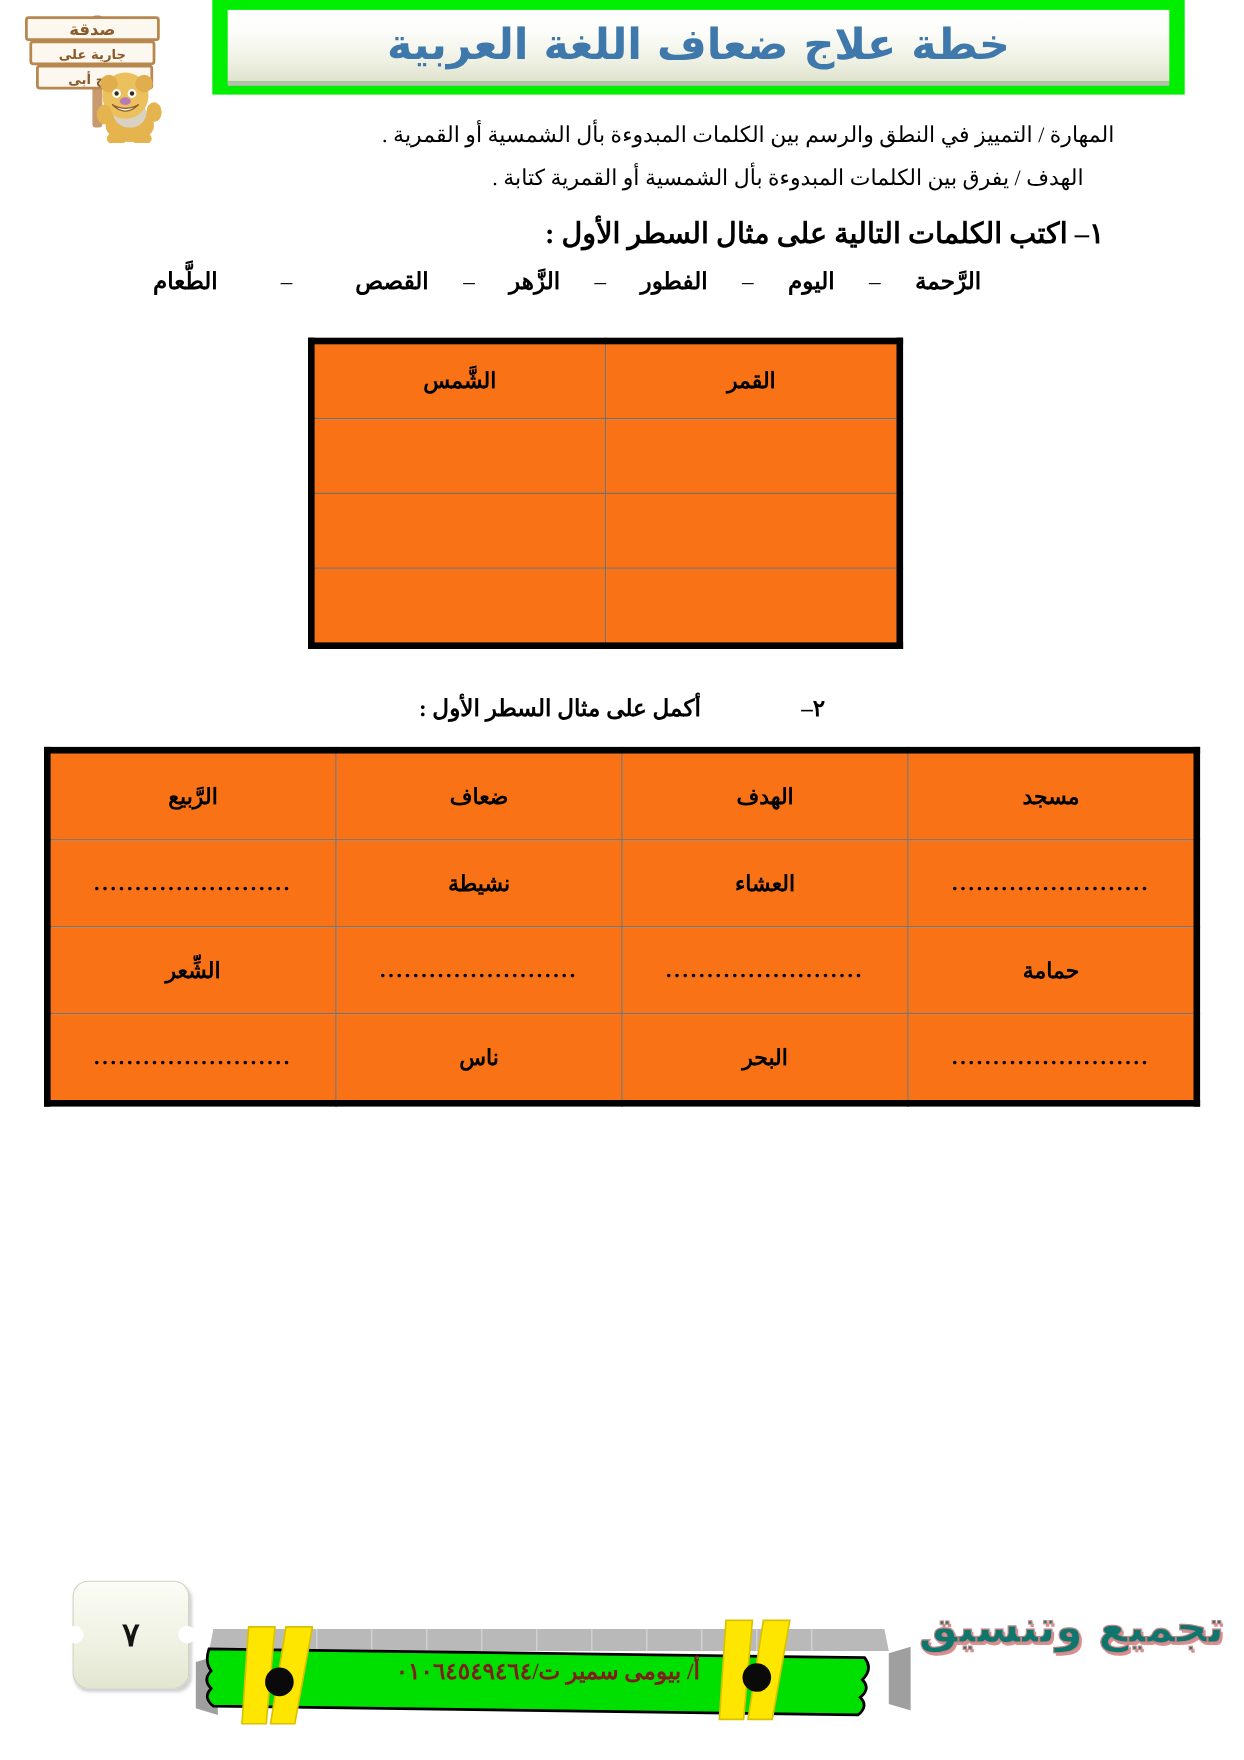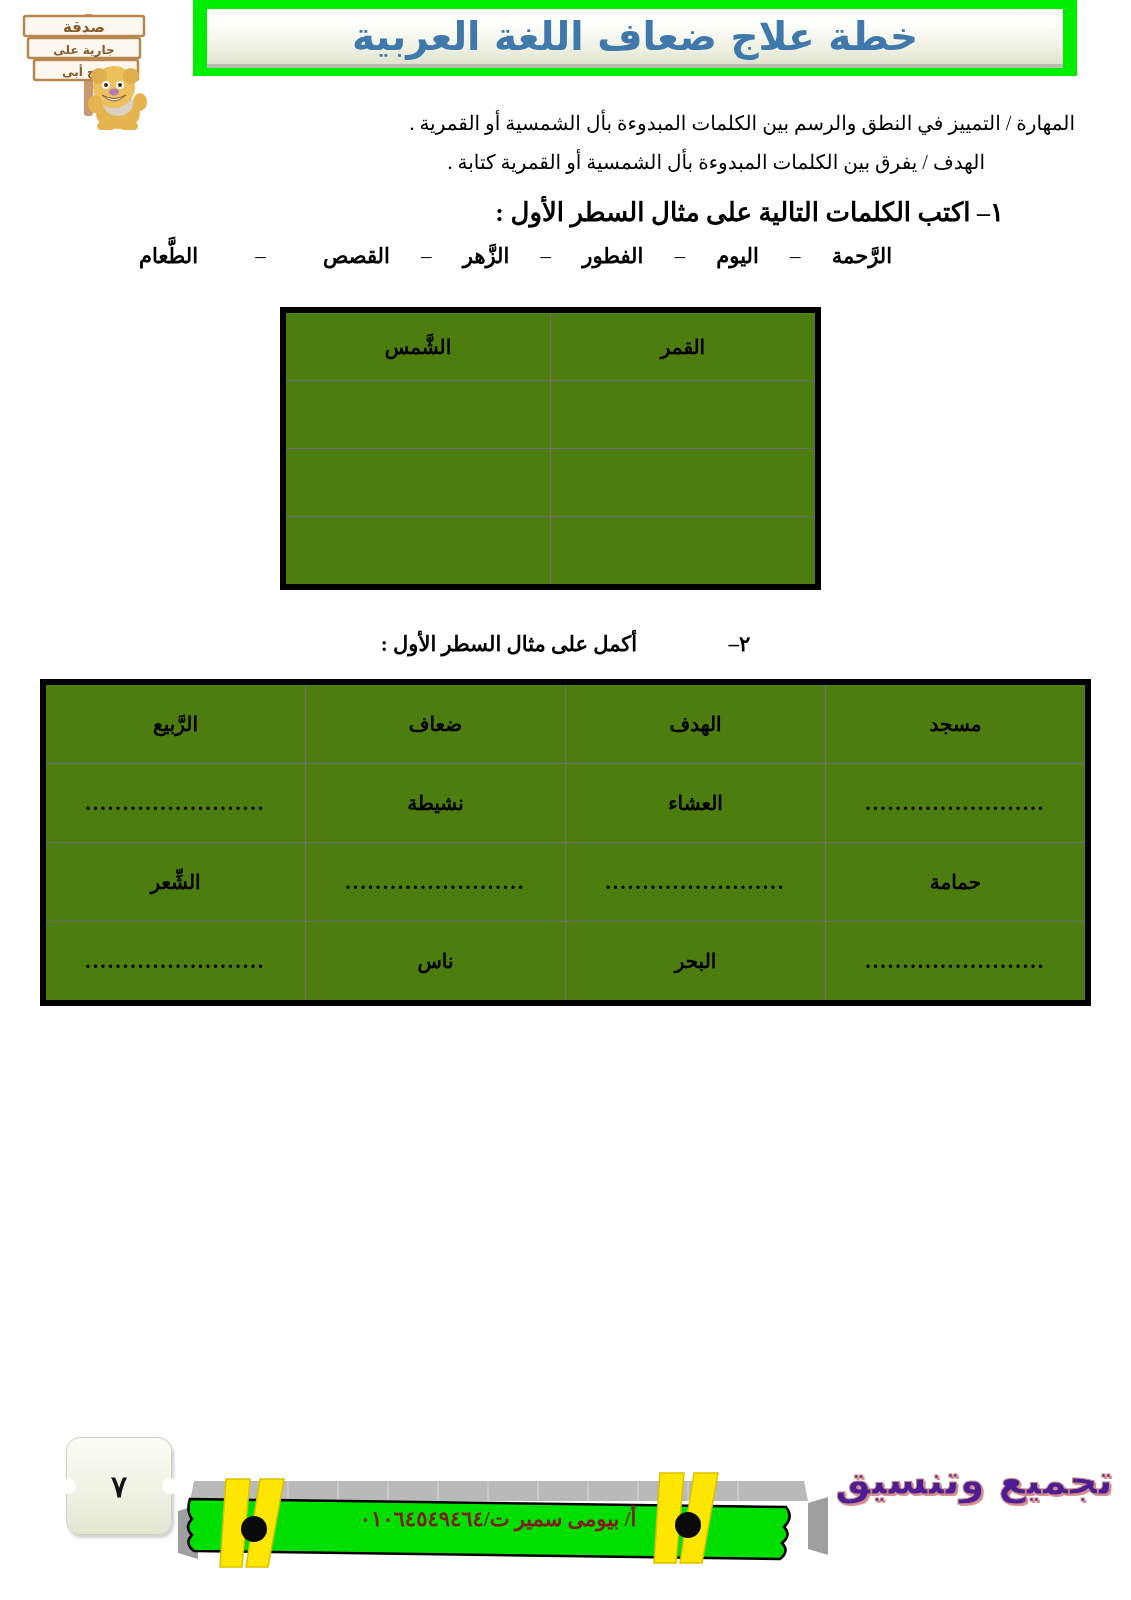--- a/index.html
+++ b/index.html
@@ -31,21 +31,21 @@
     width: 170px;
     height: 128px;
   }
   .mascot svg { display: block; }
 
   .title-banner {
     position: absolute;
     left: 193px;
     top: 0px;
     width: 884px;
-    height: 76px;
+    height: 86px;
     background: #00ee00;
     box-sizing: border-box;
     padding: 9px 14px 8px 14px;
   }
   .title-plate {
     width: 100%;
     height: 100%;
     box-sizing: border-box;
     background: linear-gradient(to bottom, #ffffff 0%, #fdfdfa 30%, #eef0e2 72%, #dfe3cd 100%);
     border-bottom: 4px solid #b9bdb0;
@@ -67,21 +67,21 @@
   .sheet {
     position: absolute;
     top: 100px;
     right: 0;
     left: 0;
     padding: 0;
   }
   .meta-line {
     font-size: 20px;
     text-align: right;
-    padding-right: 56px;
+    padding-right: 118px;
     margin-top: 8px;
     line-height: 1.5;
     white-space: nowrap;
   }
   .meta-line.second { margin-top: 9px; padding-right: 146px; padding-left: 35px; }
 
   .q-line {
     font-size: 26px;
     font-weight: bold;
     text-align: right;
@@ -115,21 +115,21 @@
     background: #ffffff;
     table-layout: fixed;
   }
   .tbl td {
     border: 1px solid #6f6f6f;
     font-size: 20px;
     font-weight: bold;
     text-align: center;
     vertical-align: middle;
     padding: 0 14px;
-    background: #4d7c0f;
+    background: #f97316;
   }
 
   
   .tbl1-wrap {
     justify-content: center;
     margin-top: 38px;
     padding-right: 30px;
   }
   .tbl1 { width: 472px; }
   .tbl1 td { height: 67px; width: 236px; }
@@ -227,21 +227,21 @@
 
   .credit {
     position: absolute;
     right: 12px;
     top: 42px;
     width: 290px;
     text-align: center;
     font-family: "DejaVu Sans", "Liberation Sans", sans-serif;
     font-size: 40px;
     font-weight: bold;
-    color: #4c1d95;
+    color: #0f766e;
     text-shadow: 2px 2px 0 #d98f8f, 1px 1px 2px rgba(90,90,90,0.5);
     -webkit-text-stroke: 1px #c98585;
     white-space: nowrap;
   }
 </style>
 </head>
 <body>
 
 <div class="header">
 

